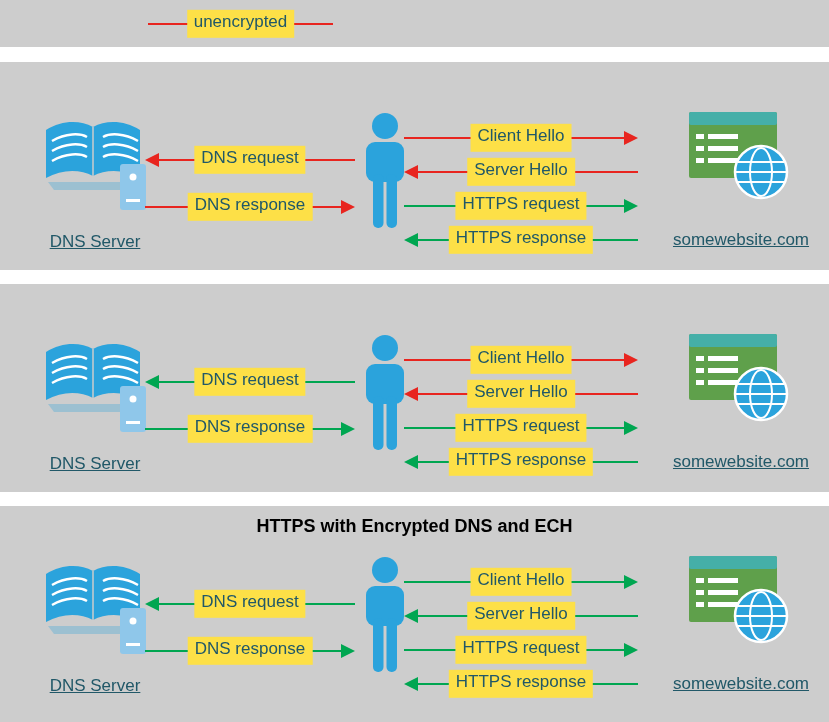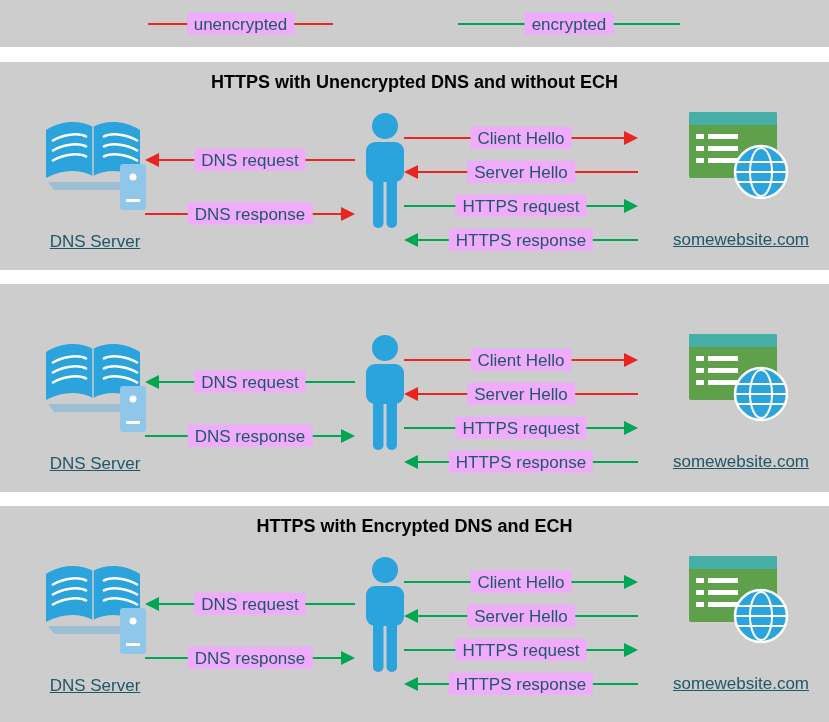--- a/index.html
+++ b/index.html
@@ -21,56 +21,51 @@
   
   .arrow { position:relative; height:34px; }
   .line  { position:absolute; left:0; right:0; top:50%; height:2px; transform:translateY(-50%); background:currentColor; }
   .head  { position:absolute; top:50%; transform:translateY(-50%); width:0; height:0;
            border-top:7px solid transparent; border-bottom:7px solid transparent; }
   .arrow[data-dir="right"] .head { right:0;  border-left:14px solid currentColor; }
   .arrow[data-dir="right"] .line { right:6px; }
   .arrow[data-dir="left"]  .head { left:0;   border-right:14px solid currentColor; }
   .arrow[data-dir="left"]  .line { left:6px; }
   .lbl { position:absolute; left:50%; top:50%; transform:translate(-50%,-50%);
-         background:#f0abfc; color:#215868; font-size:17px; line-height:1.2;
-         padding:2px 7px 0; white-space:nowrap; }
+         background:#fde047; color:#215868; font-size:17px; line-height:1.2;
+         padding:2px 7px 6px; white-space:nowrap; }
 
   
   .panel { position:absolute; left:0; width:829px; background:#cdcdcd; }
   #panel-0 { top:62px;  height:208px; }
   #panel-1 { top:284px; height:208px; }
   #panel-2 { top:506px; height:216px; }
   .panel-title { position:absolute; top:10px; left:0; width:100%; text-align:center;
                  font-size:18px; font-weight:700; color:#000; margin:0; }
 
   .dns-cluster  { position:absolute; left:26px;  top:52px; width:138px; text-align:center; }
   .site-cluster { position:absolute; left:660px; top:50px; width:162px; text-align:center; }
   .fig-label { position:absolute; top:118px; left:0; width:100%; color:#215868; font-size:17px;text-decoration:underline; }
   .person { position:absolute; left:358px; top:50px; }
 
   .dns-arrows { position:absolute; left:145px; top:81px; width:210px; }
-  .dns-arrows .arrow + .arrow { margin-top:20px; }
+  .dns-arrows .arrow + .arrow { margin-top:13px; }
   .web-arrows { position:absolute; left:404px; top:59px; width:234px; }
 </style>
 </head>
 <body>
 
 <div class="legend-bar">
   <div class="legend-item li-0" data-color="red">
     <div class="line"></div>
     <span class="lbl">unencrypted</span>
   </div>
-  <div class="legend-item li-1" data-color="green">
-    <div class="line"></div>
-    <span class="lbl">encrypted</span>
-  </div>
 </div>
 
 <section class="panel" id="panel-0">
-  <h2 class="panel-title">HTTPS with Unencrypted DNS and without ECH</h2>
 
   <div class="dns-cluster">
     <svg width="118" height="100" viewBox="0 0 118 100">
       <path d="M10,16 C26,6 44,6 57,13 L57,62 C44,55 26,55 10,64 Z" fill="#2ba3dc"></path>
       <path d="M104,16 C88,6 70,6 57,13 L57,62 C70,55 88,55 104,64 Z" fill="#2ba3dc"></path>
       <path d="M16,27 C30,19 44,19 51,23 M16,37 C30,29 44,29 51,33 M16,47 C30,39 44,39 51,43" stroke="#fff" stroke-width="2.5" fill="none"></path>
       <path d="M102,27 C88,19 74,19 67,23 M102,37 C88,29 74,29 67,33 M102,47 C88,39 74,39 67,43" stroke="#fff" stroke-width="2.5" fill="none"></path>
       <line x1="57" y1="13" x2="57" y2="62" stroke="#cdcdcd" stroke-width="1.5"></line>
       <path d="M12,68 L102,68 L96,76 L18,76 Z" fill="#2ba3dc" opacity="0.3"></path>
       <rect x="84" y="50" width="26" height="46" rx="3" fill="#8fc7ea"></rect>

